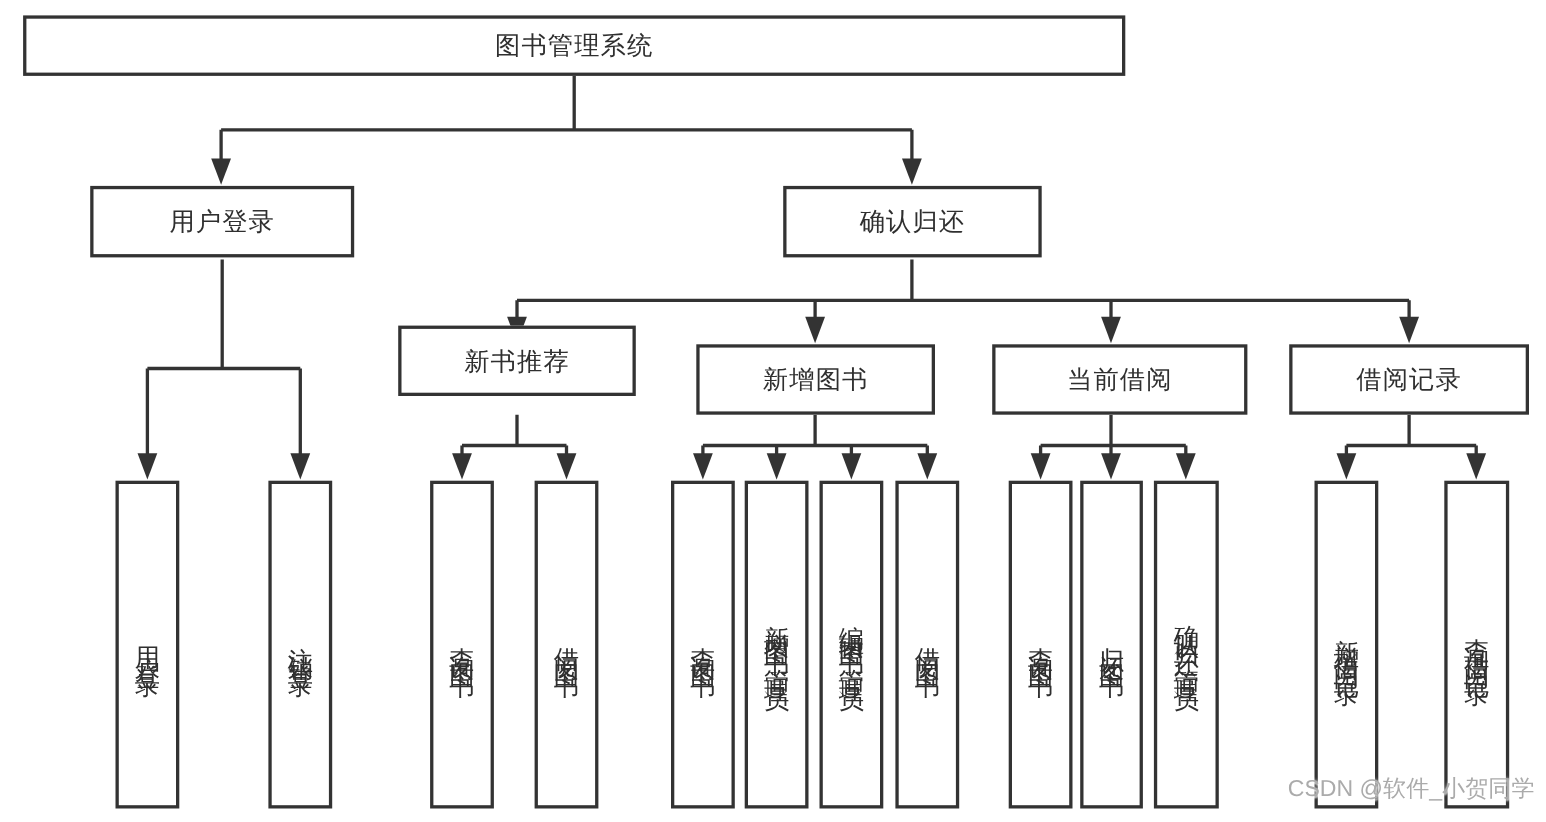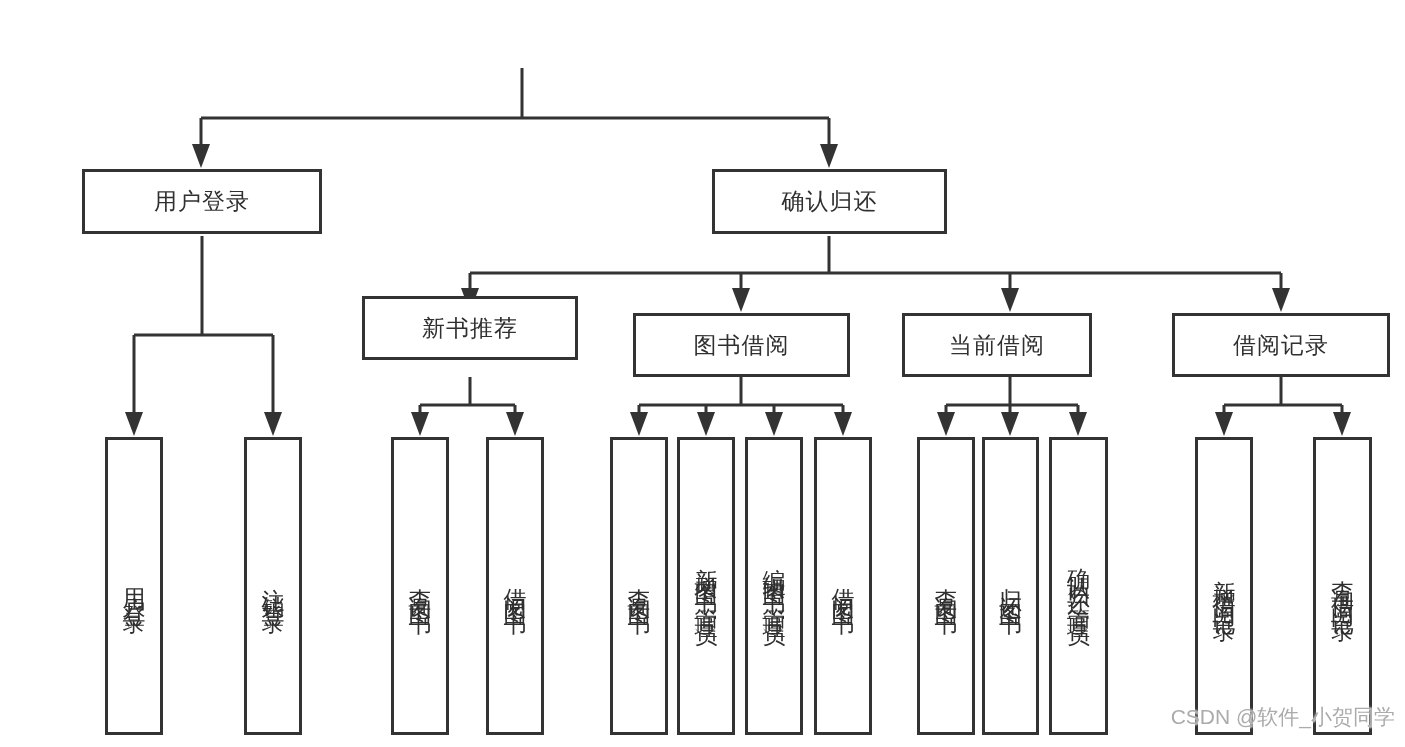--- a/index.html
+++ b/index.html
@@ -85,35 +85,38 @@
       <polygon points="765,412 783,412 774,436"></polygon>
       <polygon points="834,412 852,412 843,436"></polygon>
       <polygon points="937,412 955,412 946,436"></polygon>
       <polygon points="1001,412 1019,412 1010,436"></polygon>
       <polygon points="1069,412 1087,412 1078,436"></polygon>
       <polygon points="1215,412 1233,412 1224,436"></polygon>
       <polygon points="1333,412 1351,412 1342,436"></polygon>
     </g>
   </svg>
 
+  <div class="node h-node" style="left:21px; top:14px; width:1002px; height:55px;">
+    <span>图书管理系统</span>
+  </div>
 
   <div class="node h-node" style="left:82px; top:169px; width:240px; height:65px;">
     <span>用户登录</span>
   </div>
   <div class="node h-node" style="left:712px; top:169px; width:235px; height:65px;">
     <span>确认归还</span>
   </div>
 
   <div class="node h-node" style="left:362px; top:296px; width:216px; height:64px;">
     <span>新书推荐</span>
   </div>
   <div class="node h-node" style="left:633px; top:313px; width:217px; height:64px;">
-    <span>图书借阅</span>
+    <span>新增图书</span>
   </div>
-  <div class="node h-node" style="left:902px; top:313px; width:190px; height:64px;">
+  <div class="node h-node" style="left:902px; top:313px; width:232px; height:64px;">
     <span>当前借阅</span>
   </div>
   <div class="node h-node" style="left:1172px; top:313px; width:218px; height:64px;">
     <span>借阅记录</span>
   </div>
 
   <div class="node leaf" style="left:105px; top:437px; width:58px; height:298px;">
     <span>用户登录</span>
   </div>
   <div class="node leaf" style="left:244px; top:437px; width:58px; height:298px;">

